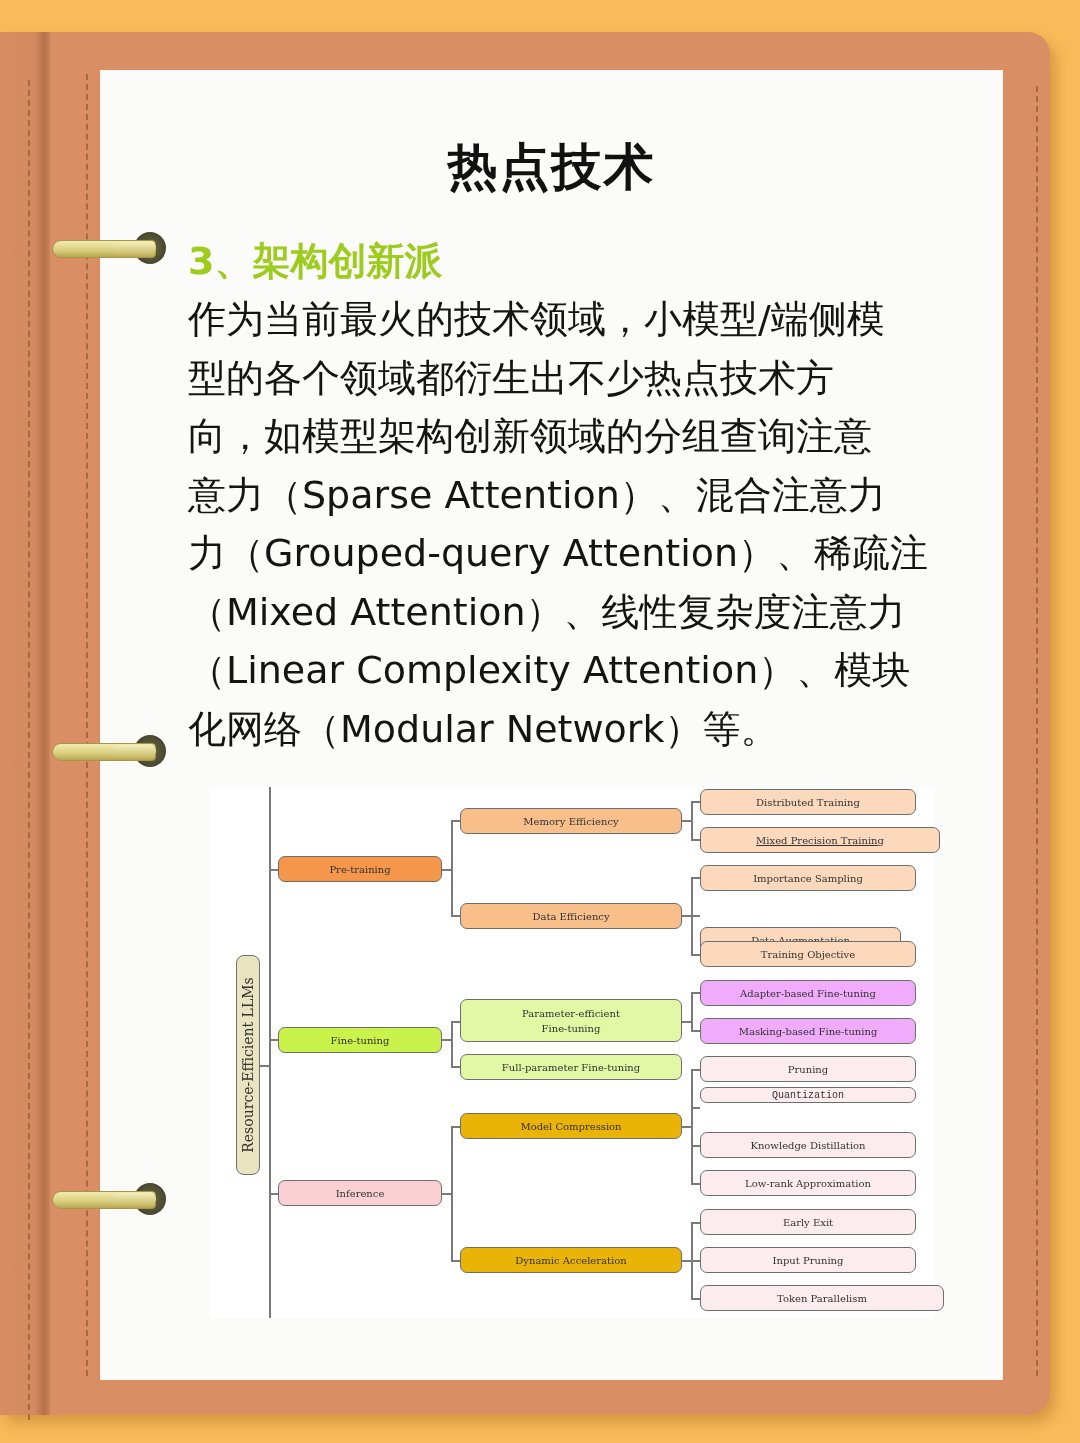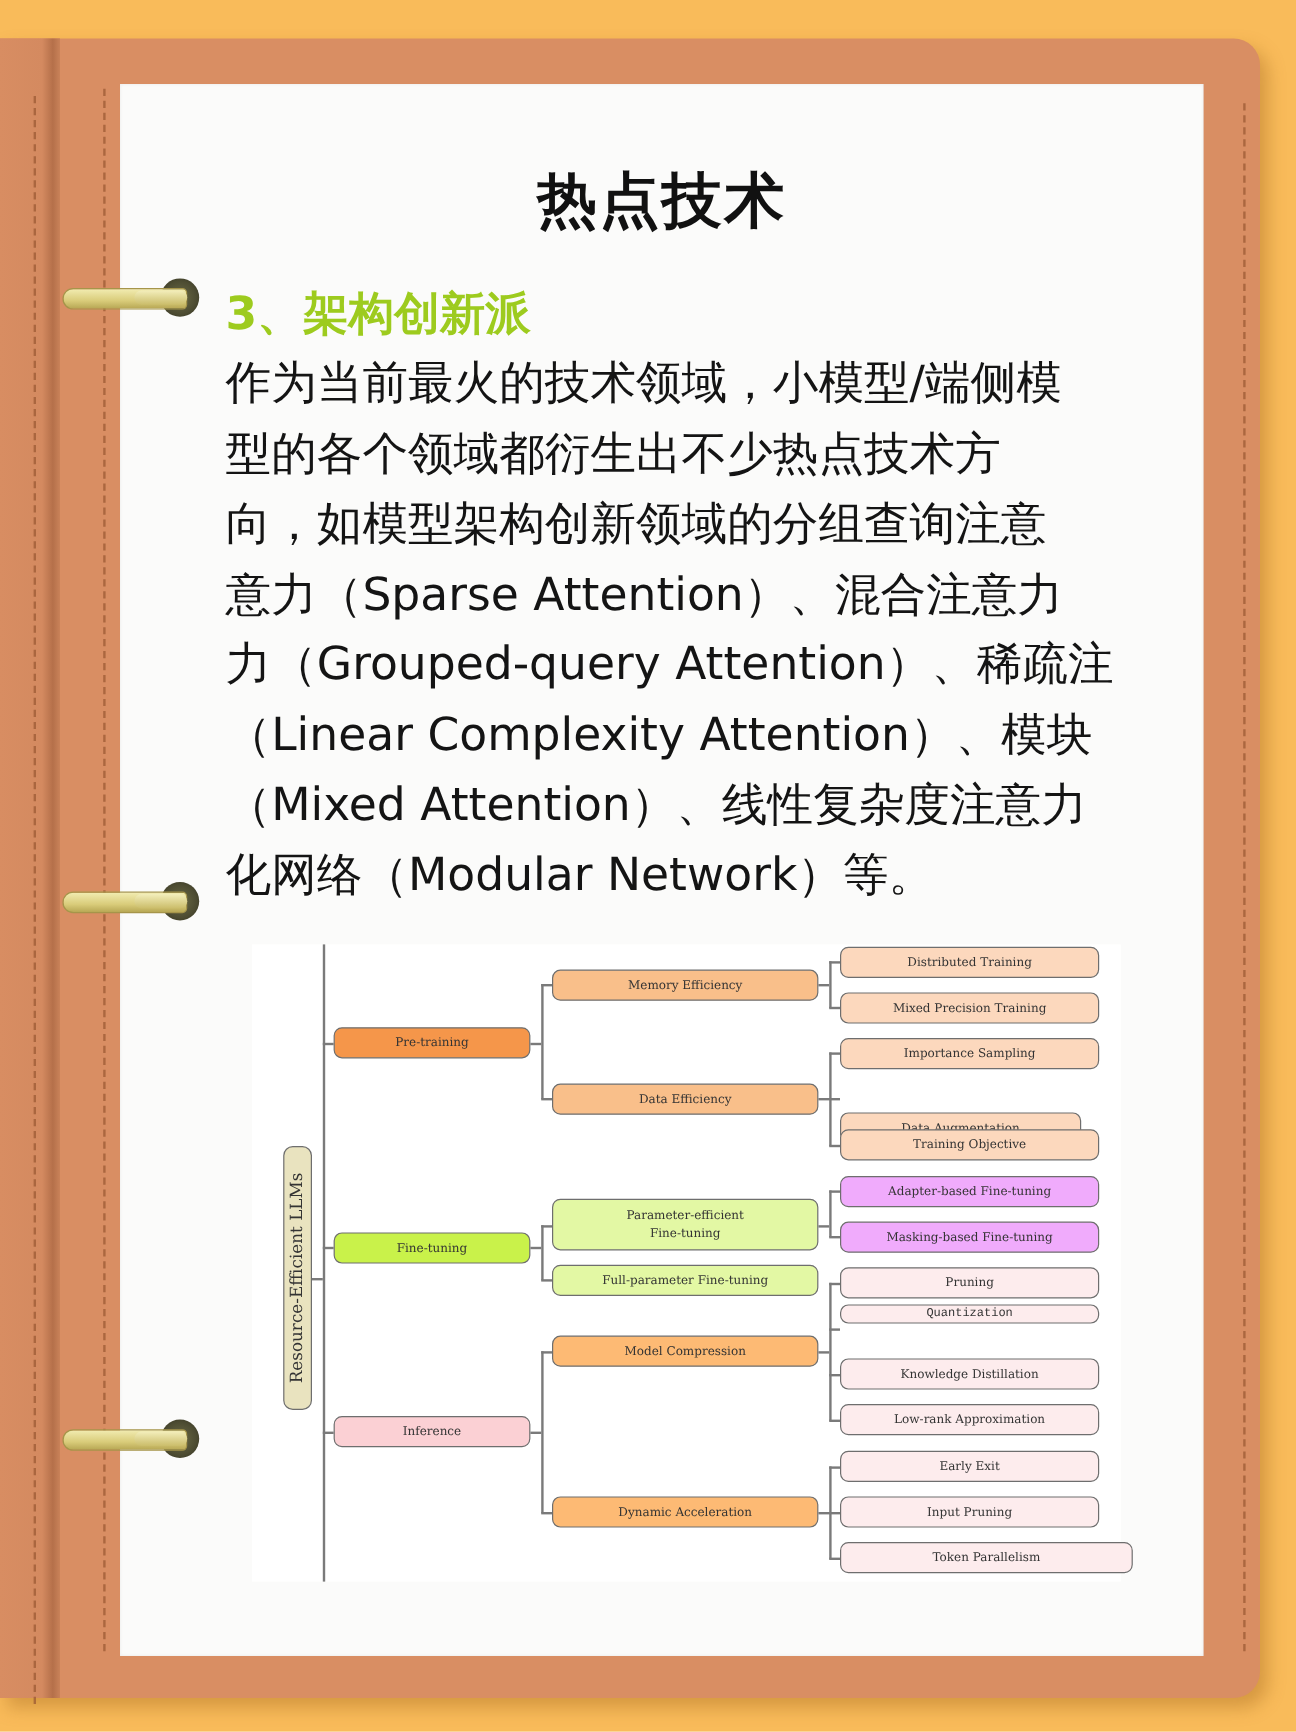--- a/index.html
+++ b/index.html
@@ -78,21 +78,21 @@
     white-space: nowrap; font-family: "DejaVu Serif", serif; font-size: 14px; color: #333;
   }
   .line { position: absolute; background: #7a7a7a; }
   .c-pre { background: #f5964a; }
   .c-pre2 { background: #f9bf8a; }
   .c-pre3 { background: #fcd8bd; }
   .c-ft { background: #c9f24a; }
   .c-ft2 { background: #e3f8a4; }
   .c-ft3 { background: #f0abfc; }
   .c-inf { background: #fbd0d4; }
-  .c-inf2 { background: #fdba74; }
+  .c-inf2 { background: #eab308; }
   .c-inf3 { background: #fdeced; }
 </style>
 </head>
 <body>
 
 <div class="binder"></div>
 <div class="spine"></div>
 <div class="stitch" style="left:28px; top:80px; height:1340px;"></div>
 <div class="stitch" style="left:86px; top:74px; height:1302px;"></div>
 <div class="stitch" style="left:1036px; top:86px; height:1290px;"></div>
@@ -117,22 +117,22 @@
 
 <div class="title">热点技术</div>
 <div class="subtitle">3、架构创新派</div>
 
 <div class="body-text">
   <div>作为当前最火的技术领域，小模型/端侧模</div>
   <div>型的各个领域都衍生出不少热点技术方</div>
   <div>向，如模型架构创新领域的分组查询注意</div>
   <div>意力（Sparse Attention）、混合注意力</div>
   <div>力（Grouped-query Attention）、稀疏注</div>
+  <div>（Mixed Attention）、线性复杂度注意力</div>
   <div>（Linear Complexity Attention）、模块</div>
-  <div>（Mixed Attention）、线性复杂度注意力</div>
   <div>化网络（Modular Network）等。</div>
 </div>
 
 <div class="diagram">
 
   <div class="root">
     <span>Resource-Efficient LLMs</span>
   </div>
 
   <div class="line" style="left:50px; top:278px; width:9px; height:1.5px;"></div>
@@ -191,21 +191,21 @@
   <div class="line" style="left:481px; top:320px; width:9px; height:1.5px;"></div>
   <div class="line" style="left:481px; top:358px; width:9px; height:1.5px;"></div>
   <div class="line" style="left:481px; top:396px; width:9px; height:1.5px;"></div>
 
   <div class="line" style="left:472px; top:473px; width:18px; height:1.5px;"></div>
   <div class="line" style="left:481px; top:435px; width:1.5px; height:77px;"></div>
   <div class="line" style="left:481px; top:435px; width:9px; height:1.5px;"></div>
   <div class="line" style="left:481px; top:511px; width:9px; height:1.5px;"></div>
 
   <div class="node c-pre3" style="left:490px; top:2px; width:216px; height:26px;">Distributed Training</div>
-  <div class="node c-pre3" style="left:490px; top:40px; width:216px; height:26px;">Mixed Precision Training</div>
+  <div class="node c-pre3" style="left:490px; top:40px; width:240px; height:26px;text-decoration:underline;">Mixed Precision Training</div>
   <div class="node c-pre3" style="left:490px; top:78px; width:216px; height:26px;">Importance Sampling</div>
   <div class="node c-pre3" style="left:490px; top:108px; width:201px; height:26px;margin-top:32px;">Data Augmentation</div>
   <div class="node c-pre3" style="left:490px; top:154px; width:216px; height:26px;">Training Objective</div>
   <div class="node c-ft3" style="left:490px; top:193px; width:216px; height:26px;">Adapter-based Fine-tuning</div>
   <div class="node c-ft3" style="left:490px; top:231px; width:216px; height:26px;">Masking-based Fine-tuning</div>
   <div class="node c-inf3" style="left:490px; top:269px; width:216px; height:26px;">Pruning</div>
   <div class="node c-inf3" style="left:490px; top:300px; width:216px; height:16px;font-family:Liberation Mono, monospace;">Quantization</div>
   <div class="node c-inf3" style="left:490px; top:345px; width:216px; height:26px;">Knowledge Distillation</div>
   <div class="node c-inf3" style="left:490px; top:383px; width:216px; height:26px;">Low-rank Approximation</div>
   <div class="node c-inf3" style="left:490px; top:422px; width:216px; height:26px;">Early Exit</div>

